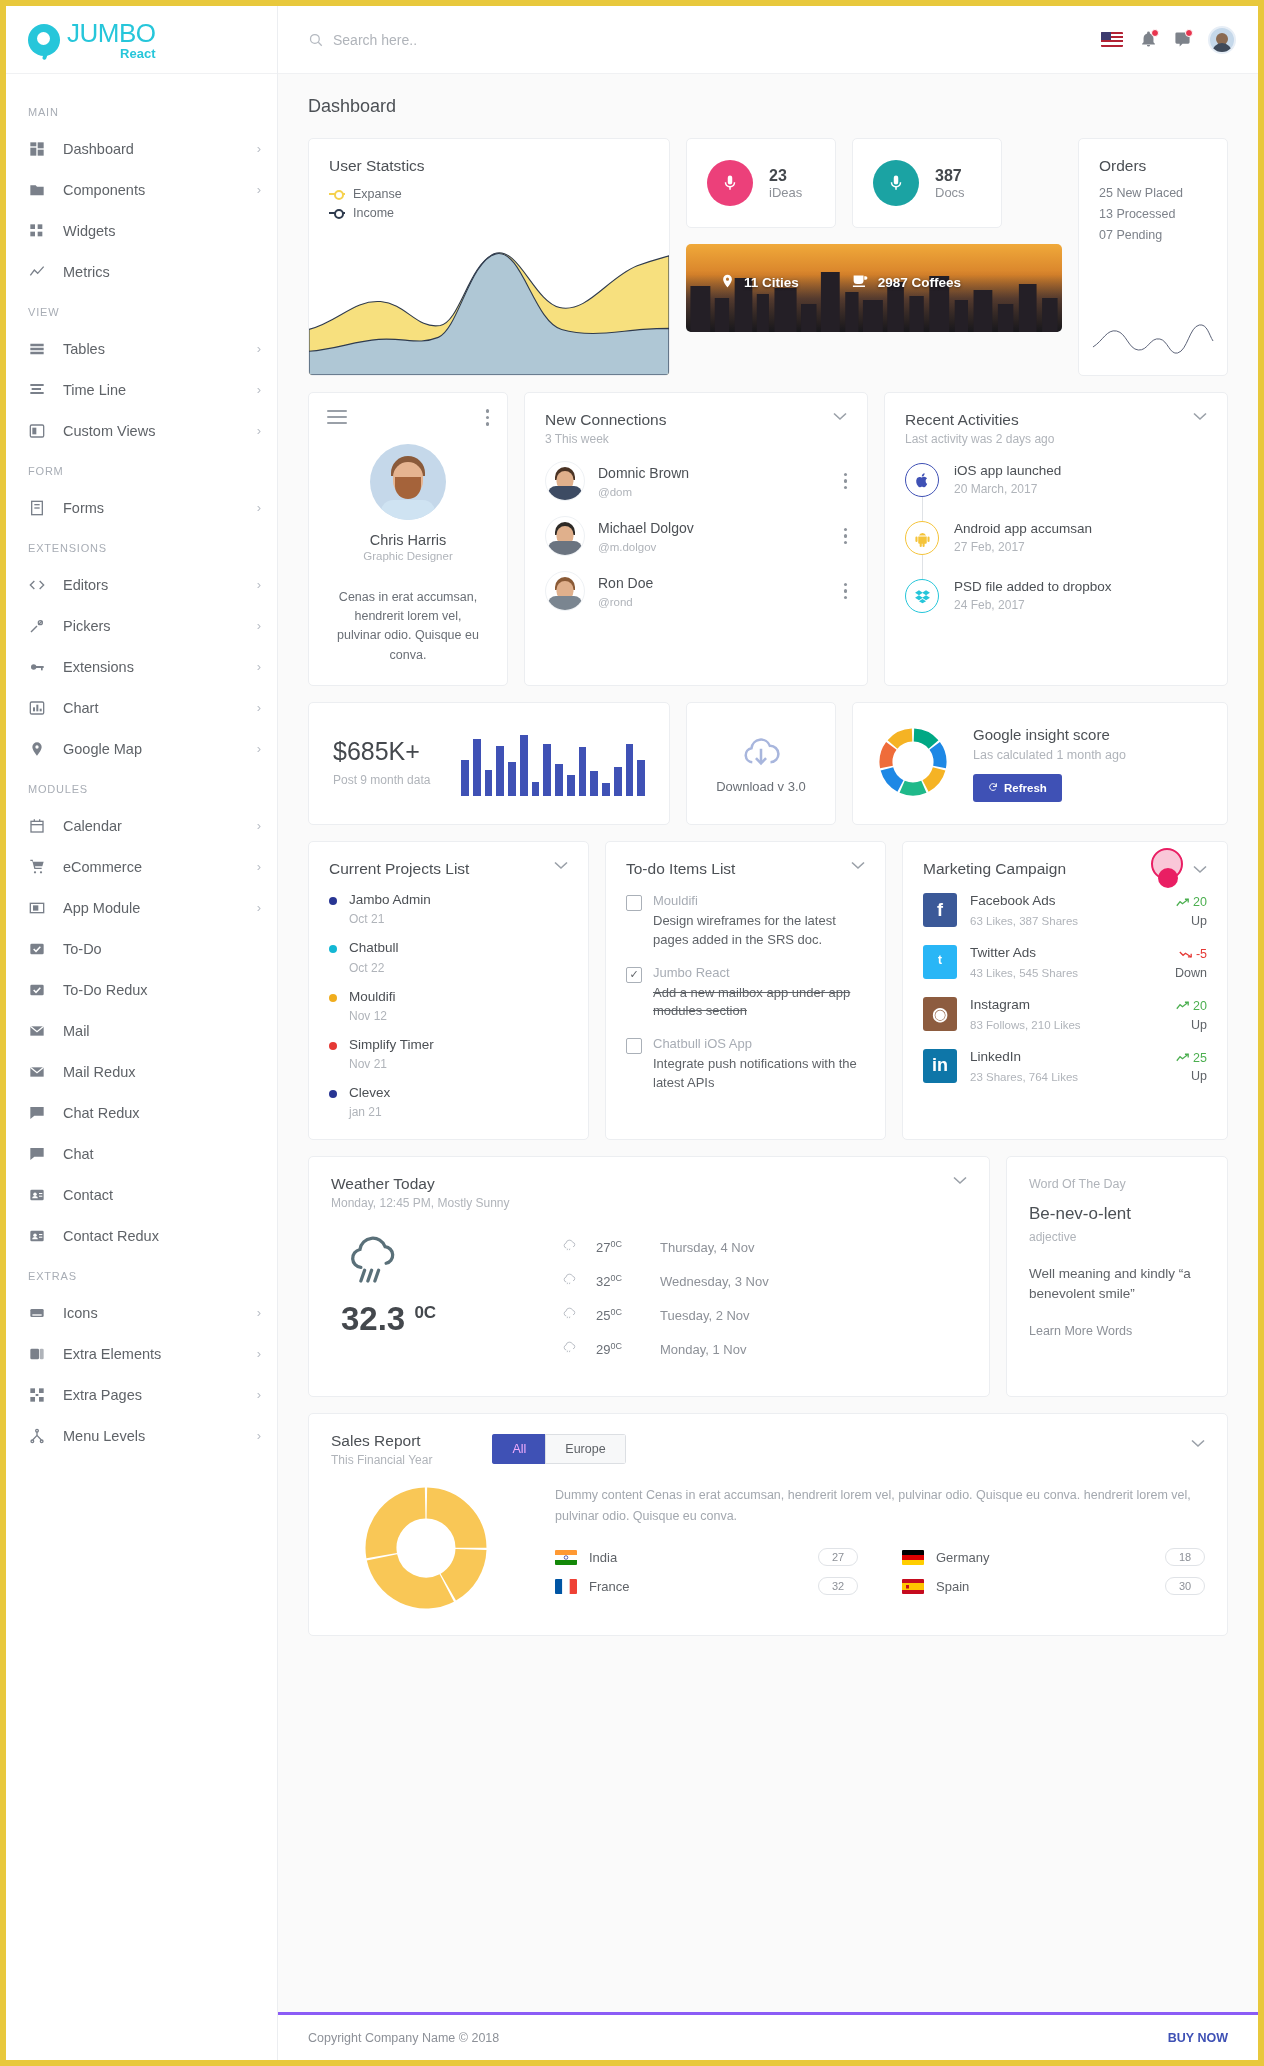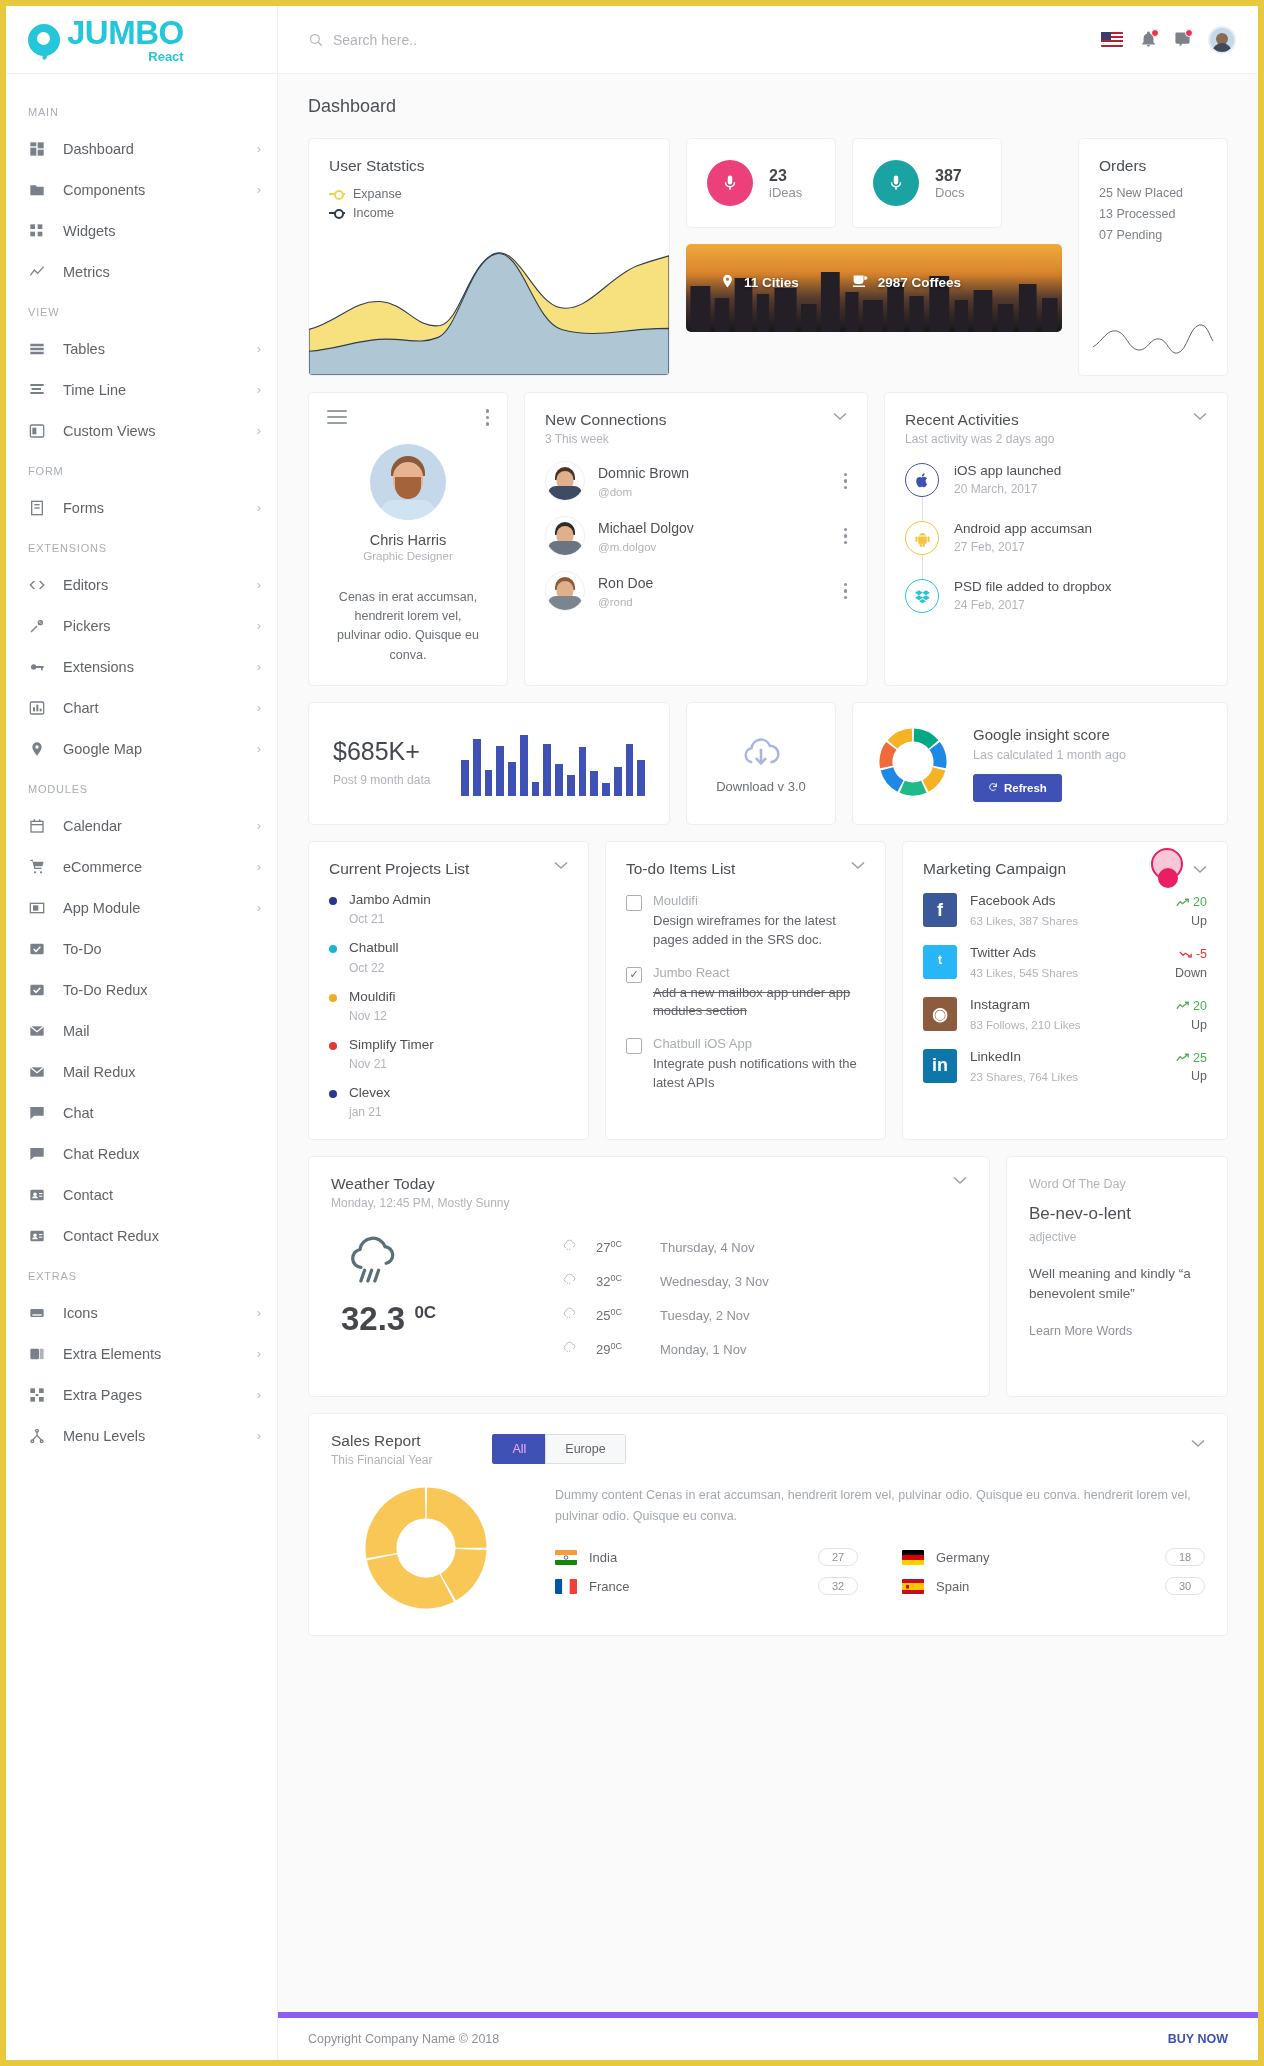--- a/index.html
+++ b/index.html
@@ -44,21 +44,21 @@
     border-radius: 50%; background: #fff;
   }
   .brand-logo-mark::before {
     content: ""; position: absolute;
     left: 16px; top: 22px; width: 4px; height: 14px;
     background: #26c6da; transform: rotate(18deg);
     border-radius: 2px;
   }
   .brand-text { line-height: 1; }
   .brand-main {
-    font-size: 33px; font-weight: bold; color: #26c6da;
+    font-size: 26px; font-weight: normal; color: #26c6da;
     letter-spacing: -0.5px; display: block;
   }
   .brand-sub {
     font-size: 13px; font-weight: bold; color: #26c6da;
     display: block; text-align: right; margin-top: 1px;
   }
 
   .nav { padding: 18px 0 0 0; flex: 1; overflow: hidden; }
   .nav-section-label {
     font-size: 11px; color: #a8adb5; letter-spacing: 0.8px;
@@ -376,21 +376,21 @@
   .flag-sm { width: 22px; height: 15px; flex: 0 0 22px; border-radius: 1px; overflow:hidden; }
   .country-name { flex: 1; font-size: 13px; color: #5f6368; }
   .country-badge {
     border: 1px solid #e0e3e7; border-radius: 11px; padding: 2px 11px;
     font-size: 11px; color: #8d9198; min-width: 40px; text-align: center;
   }
 
   
   .footer {
     height: 48px; flex: 0 0 48px; background: #fff;
-    border-top: 6px solid #8b5cf6;
+    border-top: 3px solid #8b5cf6;
     display: flex; align-items: center; justify-content: space-between;
     padding: 0 30px;
   }
   .foot-copy { font-size: 12.5px; color: #8d9198; }
   .foot-buy { font-size: 12.5px; color: #3f51b5; font-weight: bold; cursor: pointer; }
 </style>
 </head>
 <body>
 
 <div id="page">
@@ -611,29 +611,29 @@
             </svg>
           </span>
           <span class="nav-label">Mail Redux</span>
         </div>
         <div class="nav-item">
           <span class="nav-icon">
             <svg width="16" height="16" viewBox="0 0 24 24" fill="currentColor">
               <path d="M2 3h20v13H8l-6 5z"></path>
             </svg>
           </span>
+          <span class="nav-label">Chat Redux</span>
+        </div>
+        <div class="nav-item">
+          <span class="nav-icon">
+            <svg width="16" height="16" viewBox="0 0 24 24" fill="currentColor">
+              <path d="M2 3h20v13H8l-6 5z"></path>
+            </svg>
+          </span>
           <span class="nav-label">Chat</span>
-        </div>
-        <div class="nav-item">
-          <span class="nav-icon">
-            <svg width="16" height="16" viewBox="0 0 24 24" fill="currentColor">
-              <path d="M2 3h20v13H8l-6 5z"></path>
-            </svg>
-          </span>
-          <span class="nav-label">Chat Redux</span>
         </div>
         <div class="nav-item">
           <span class="nav-icon">
             <svg width="16" height="16" viewBox="0 0 24 24" fill="currentColor">
               <rect x="2" y="4" width="20" height="16" rx="2"></rect>
               <circle cx="9" cy="11" r="2.6" fill="#fff"></circle>
               <path d="M4.8 17c0-2.3 1.9-3.4 4.2-3.4s4.2 1.1 4.2 3.4z" fill="#fff"></path>
               <rect x="15" y="9" width="5" height="1.6" fill="#fff"></rect>
               <rect x="15" y="13" width="5" height="1.6" fill="#fff"></rect>
             </svg>

